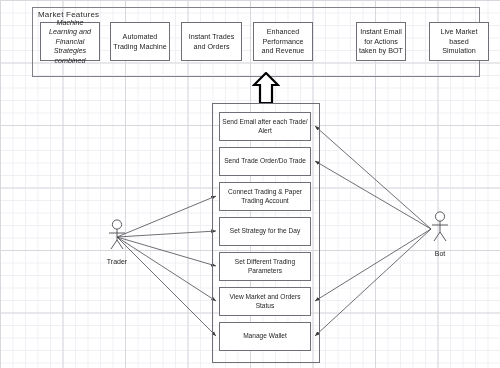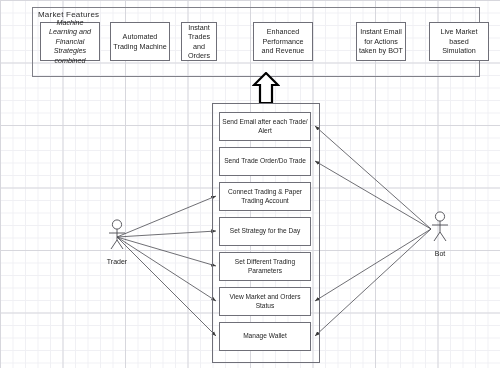--- a/index.html
+++ b/index.html
@@ -62,21 +62,21 @@
 </head>
 <body>
 
 <div id="canvas">
 
   <div id="features-panel"></div>
   <div id="features-title">Market Features</div>
 
   <div class="feature-box" style="left:40px;width:60px;font-style:italic;">Machine Learning and Financial Strategies combined</div>
   <div class="feature-box" style="left:110px;width:60px;">Automated Trading Machine</div>
-  <div class="feature-box" style="left:181px;width:36px;">Instant Trades and Orders</div>
+  <div class="feature-box" style="left:181px;width:61px;">Instant Trades and Orders</div>
   <div class="feature-box" style="left:253px;width:60px;">Enhanced Performance and Revenue</div>
   <div class="feature-box" style="left:324px;width:50px;margin-left:32px;">Instant Email for Actions taken by BOT</div>
   <div class="feature-box" style="left:396px;width:60px;margin-left:33px;">Live Market based Simulation</div>
 
   <svg id="block-arrow" width="28" height="32" viewBox="0 0 28 32">
     <path d="M14 1 L26 13 L20 13 L20 31 L8 31 L8 13 L2 13 Z" fill="#ffffff" stroke="#000000" stroke-width="2.2" stroke-linejoin="miter"></path>
   </svg>
 
   <svg id="connectors" width="500" height="368" viewBox="0 0 500 368">
     <defs>

